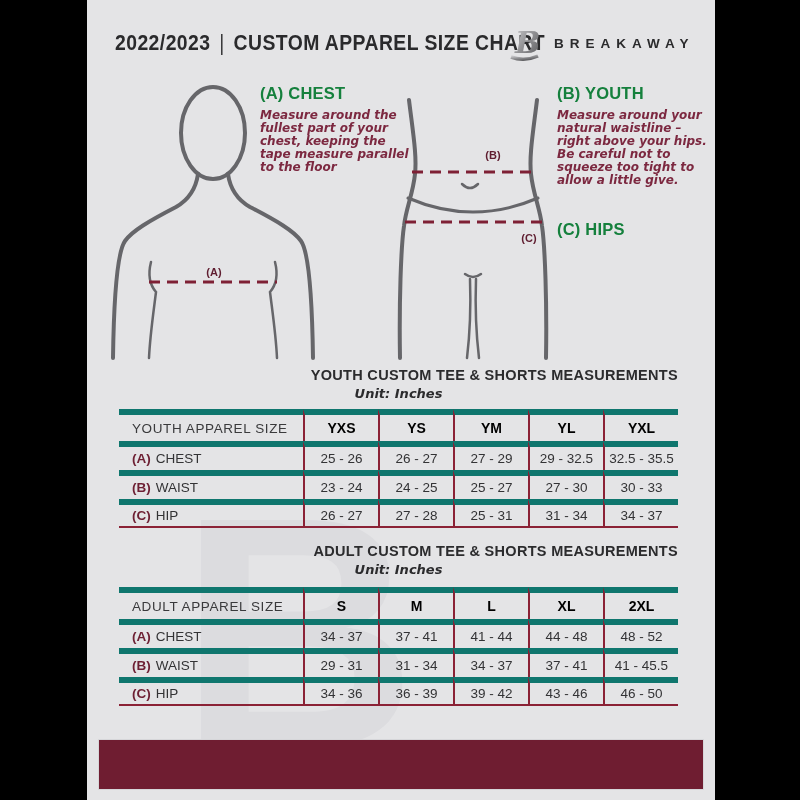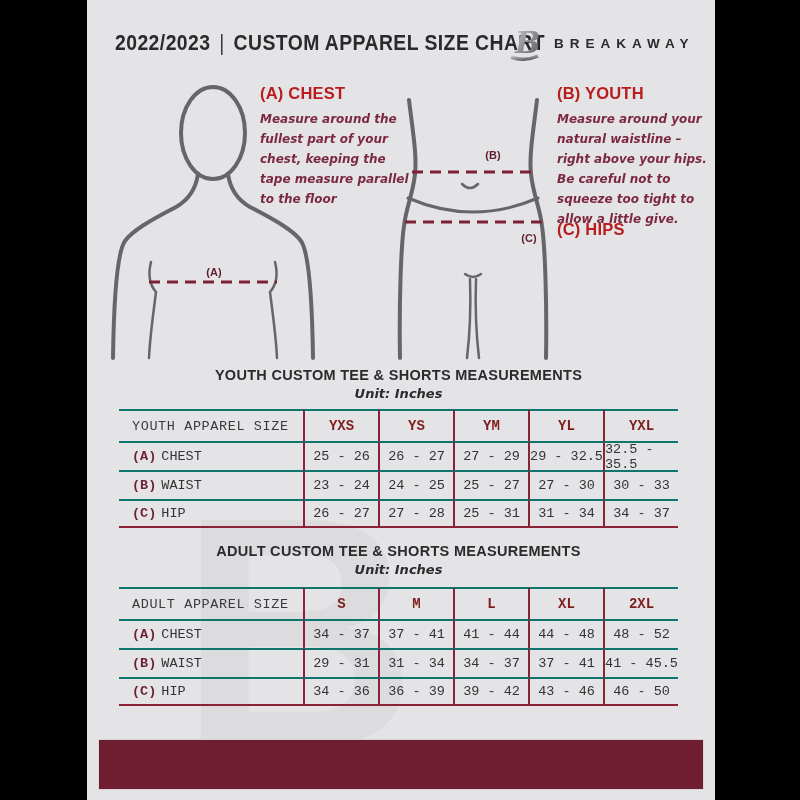--- a/index.html
+++ b/index.html
@@ -26,58 +26,58 @@
   .hdr-title .divider{margin:0 10px;font-weight:400;color:#3a3a3c;}
   .logo{position:absolute;left:421px;top:24px;}
   .brand{
     position:absolute;left:467px;top:36px;font-weight:bold;font-size:13.5px;
     letter-spacing:6px;color:#2b2b2d;white-space:nowrap;
   }
   
   .figures{position:absolute;left:0;top:78px;}
   
   .instr-h{
-    position:absolute;font-weight:bold;font-size:16.5px;color:#b91c1c;
+    position:absolute;font-weight:bold;font-size:16.5px;color:#15803d;
     letter-spacing:.2px;white-space:nowrap;
   }
   .instr-b{
     position:absolute;font-family:"DejaVu Sans", sans-serif;font-style:italic;
-    font-weight:600;font-size:12px;line-height:20px;color:#7c2840;
+    font-weight:600;font-size:12px;line-height:13px;color:#7c2840;
     white-space:pre-line;
   }
   #chest-h{left:173px;top:84px;}
   #chest-b{left:173px;top:109px;width:160px;}
   #waist-h{left:470px;top:84px;}
   #waist-b{left:470px;top:109px;width:150px;}
   #hips-h{left:470px;top:220px;}
   #hips-b{left:470px;top:246px;width:155px;}
   
   .tbl-title{
-    position:absolute;left:32px;width:559px;text-align:center;
+    position:absolute;left:32px;width:559px;text-align:right;
     font-weight:bold;font-size:14.5px;color:#2b2b2d;letter-spacing:.3px;
   }
   .tbl-unit{
     position:absolute;left:32px;width:559px;text-align:center;
     font-style:italic;font-weight:600;font-size:13px;color:#2b2b2d;
     font-family:"DejaVu Sans", sans-serif;
   }
   .size-table{
     position:absolute;left:32px;width:559px;display:grid;
     grid-template-columns:184px 75px 75px 75px 75px 75px;
     grid-template-rows:32px 29px 29px 29px;
   }
   .cell{
     display:flex;align-items:center;justify-content:center;
-    border-top:2px solid #0f766e;font-size:13.5px;color:#333335;font-family:Liberation Mono, monospace;
+    border-top:6px solid #0f766e;font-size:13.5px;color:#333335;
   }
   .cell.vline{border-left:2px solid #8b2236;}
   .cell.last{border-bottom:2px solid #8b2236;}
   .cell.rowhead{justify-content:flex-start;padding-left:13px;}
   .cell .prefix{color:#6d1f33;font-weight:bold;margin-right:5px;}
-  .cell.colhead{font-weight:bold;font-size:14px;color:#7f1d1d;}
+  .cell.colhead{font-weight:bold;font-size:14px;color:#000000;}
   .cell.tablename{
     justify-content:flex-start;padding-left:13px;font-size:13.5px;
     letter-spacing:.6px;color:#3a3a3c;
   }
   #youth-title{top:367px;} #youth-unit{top:386px;} #youth-table{top:409px;}
   #adult-title{top:543px;} #adult-unit{top:562px;} #adult-table{top:587px;}
   
   .band{
     position:absolute;left:12px;top:740px;width:604px;height:49px;
     background:#6f1d31;z-index:2;box-shadow:0 0 0 1px #d6d6d9;

